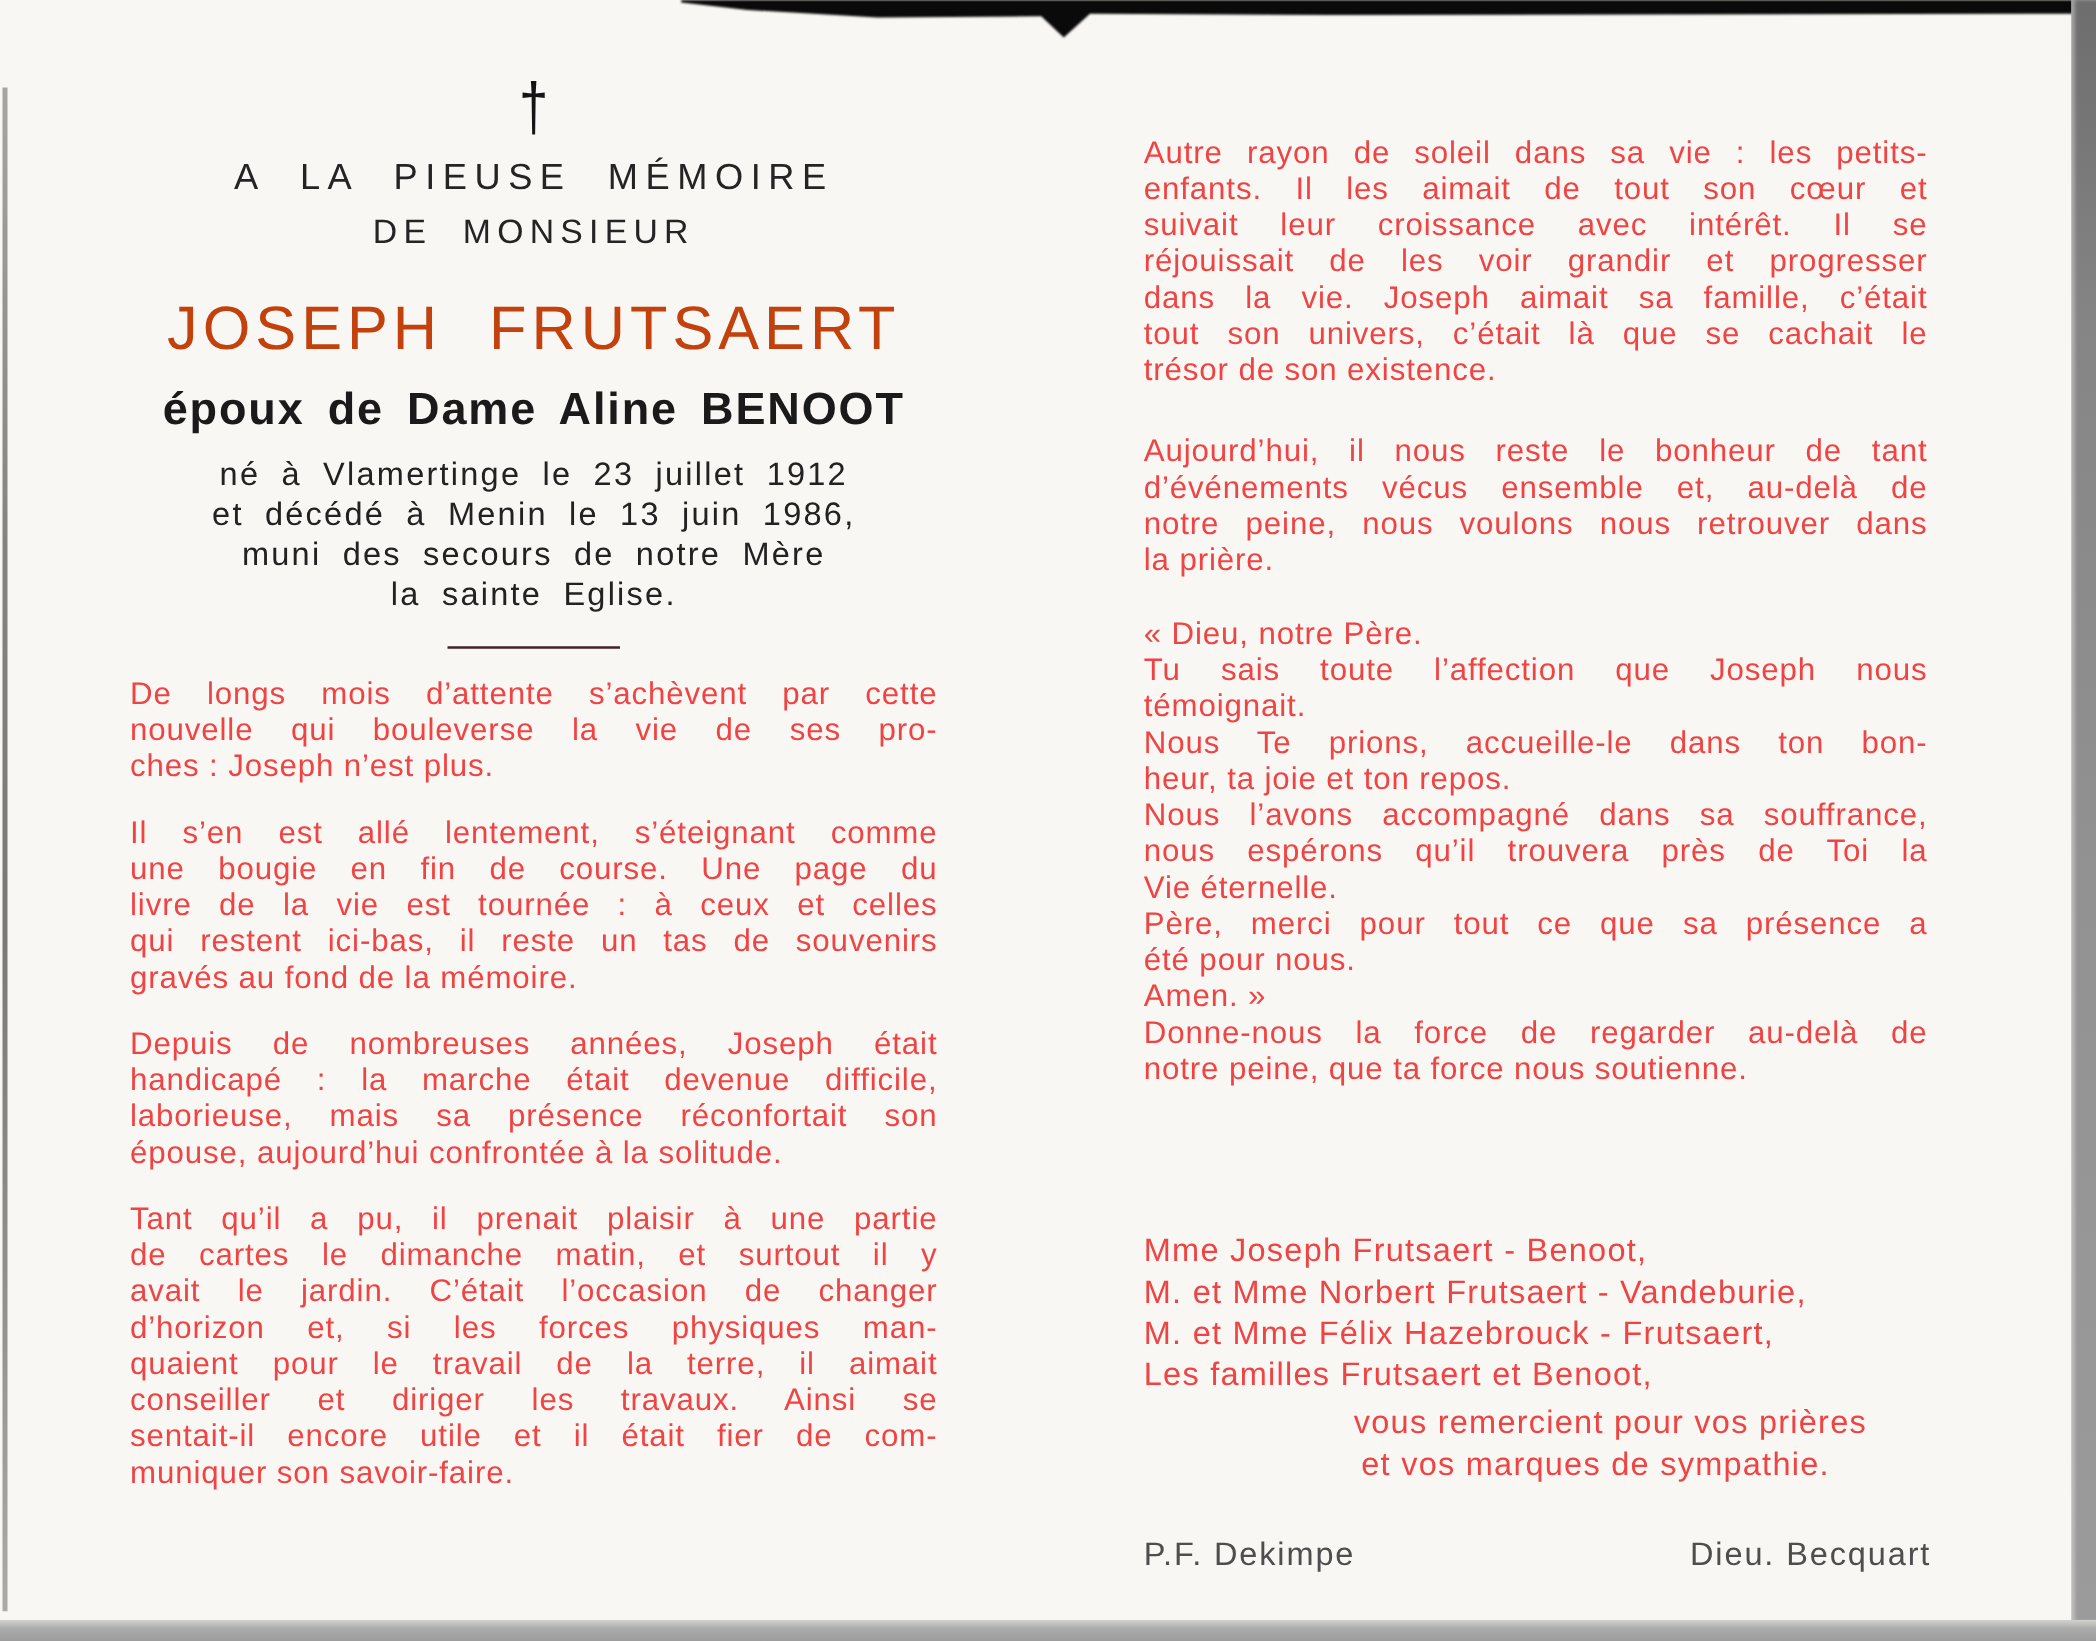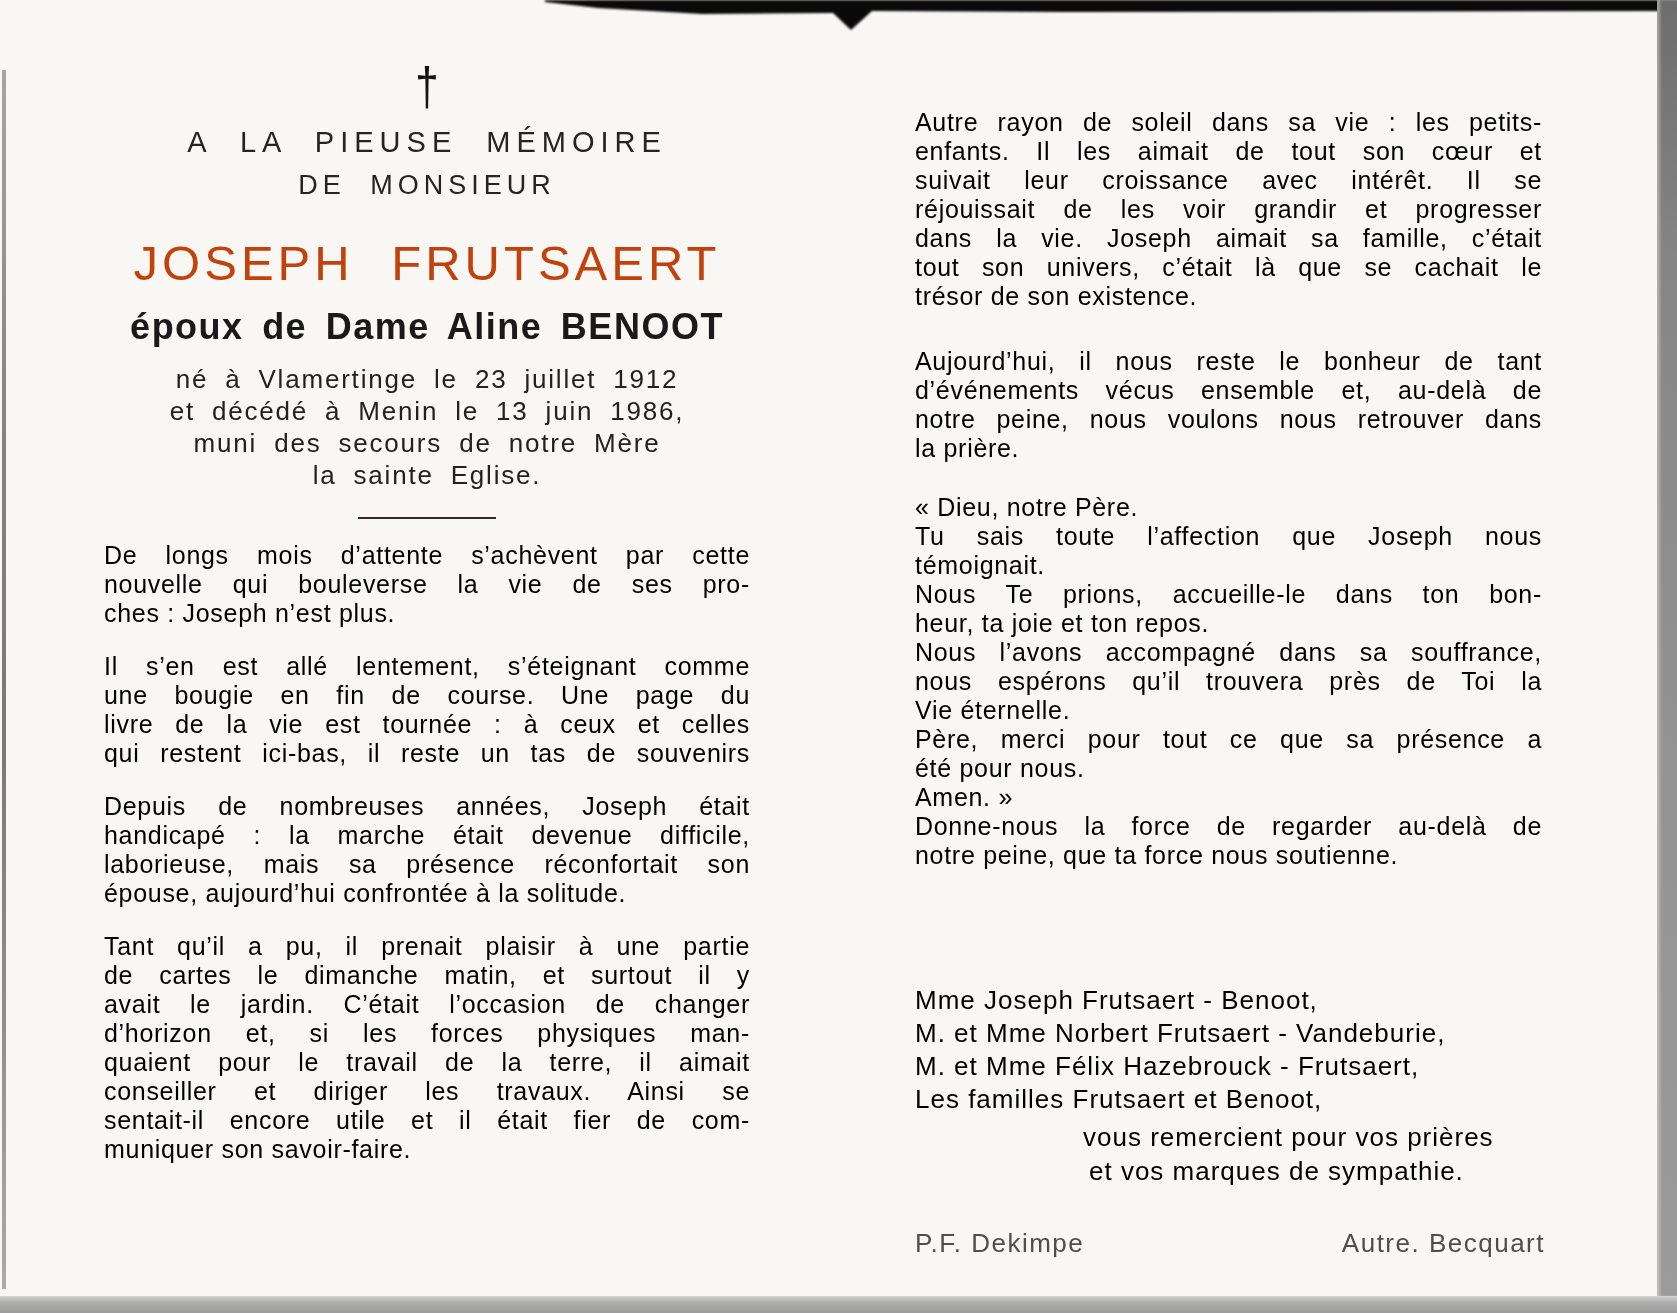--- a/index.html
+++ b/index.html
@@ -41,21 +41,21 @@
   .h-line1{font-size:29px;letter-spacing:6px;word-spacing:15px;margin-bottom:11px;color:#242424;}
   .h-line2{font-size:27px;letter-spacing:5px;word-spacing:12px;margin-bottom:34px;color:#242424;}
   .h-name{font-size:49px;letter-spacing:4px;word-spacing:20px;margin-bottom:15px;color:#c2410c;}
   .h-spouse{font-size:36px;font-weight:700;letter-spacing:1.5px;word-spacing:7px;margin-bottom:15px;color:#1a1a1a;}
   .h-info div{font-size:26px;line-height:32px;letter-spacing:1.8px;word-spacing:8px;color:#222;}
   .divider{width:138px;height:2px;background:#40242c;margin:26px auto 0 auto;}
   
   .body-block{margin-top:22px;}
   .para{margin:0 0 24px 0;}
   .tight .para{margin:0;}
-  .line{font-size:25px;line-height:29px;letter-spacing:.7px;color:#000000;}
+  .line{font-size:25px;line-height:29px;letter-spacing:.7px;color:#ef4444;}
   .just{text-align:justify;text-align-last:justify;}
   
   .gap-p2{margin-top:36px;}
   .gap-prayer{margin-top:30px;}
   .family{margin-top:114px;}
   .family .line{font-size:26px;line-height:33px;letter-spacing:1px;}
   .thanks{margin-top:4px;margin-left:168px;}
   .thanks .line{font-size:26px;line-height:34px;letter-spacing:1px;}
   .thanks .line + .line{text-indent:6px;}
   .footer{
@@ -95,20 +95,21 @@
         <div class="para">
           <div class="line just">De longs mois d’attente s’achèvent par cette</div>
           <div class="line just">nouvelle qui bouleverse la vie de ses pro-</div>
           <div class="line">ches : Joseph n’est plus.</div>
         </div>
         <div class="para">
           <div class="line just">Il s’en est allé lentement, s’éteignant comme</div>
           <div class="line just">une bougie en fin de course. Une page du</div>
           <div class="line just">livre de la vie est tournée : à ceux et celles</div>
           <div class="line just">qui restent ici-bas, il reste un tas de souvenirs</div>
+          <div class="line">gravés au fond de la mémoire.</div>
         </div>
         <div class="para">
           <div class="line just">Depuis de nombreuses années, Joseph était</div>
           <div class="line just">handicapé : la marche était devenue difficile,</div>
           <div class="line just">laborieuse, mais sa présence réconfortait son</div>
           <div class="line">épouse, aujourd’hui confrontée à la solitude.</div>
         </div>
         <div class="para">
           <div class="line just">Tant qu’il a pu, il prenait plaisir à une partie</div>
           <div class="line just">de cartes le dimanche matin, et surtout il y</div>
@@ -178,16 +179,16 @@
         <div class="line">Les familles Frutsaert et Benoot,</div>
       </div>
     <div class="thanks">
         <div class="line">vous remercient pour vos prières</div>
         <div class="line">et vos marques de sympathie.</div>
       </div>
   </div>
 
   <div class="footer">
     <span>P.F. Dekimpe</span>
-    <span>Autre. Becquart</span>
+    <span>Dieu. Becquart</span>
   </div>
 
 </div>
 
 </body></html>

